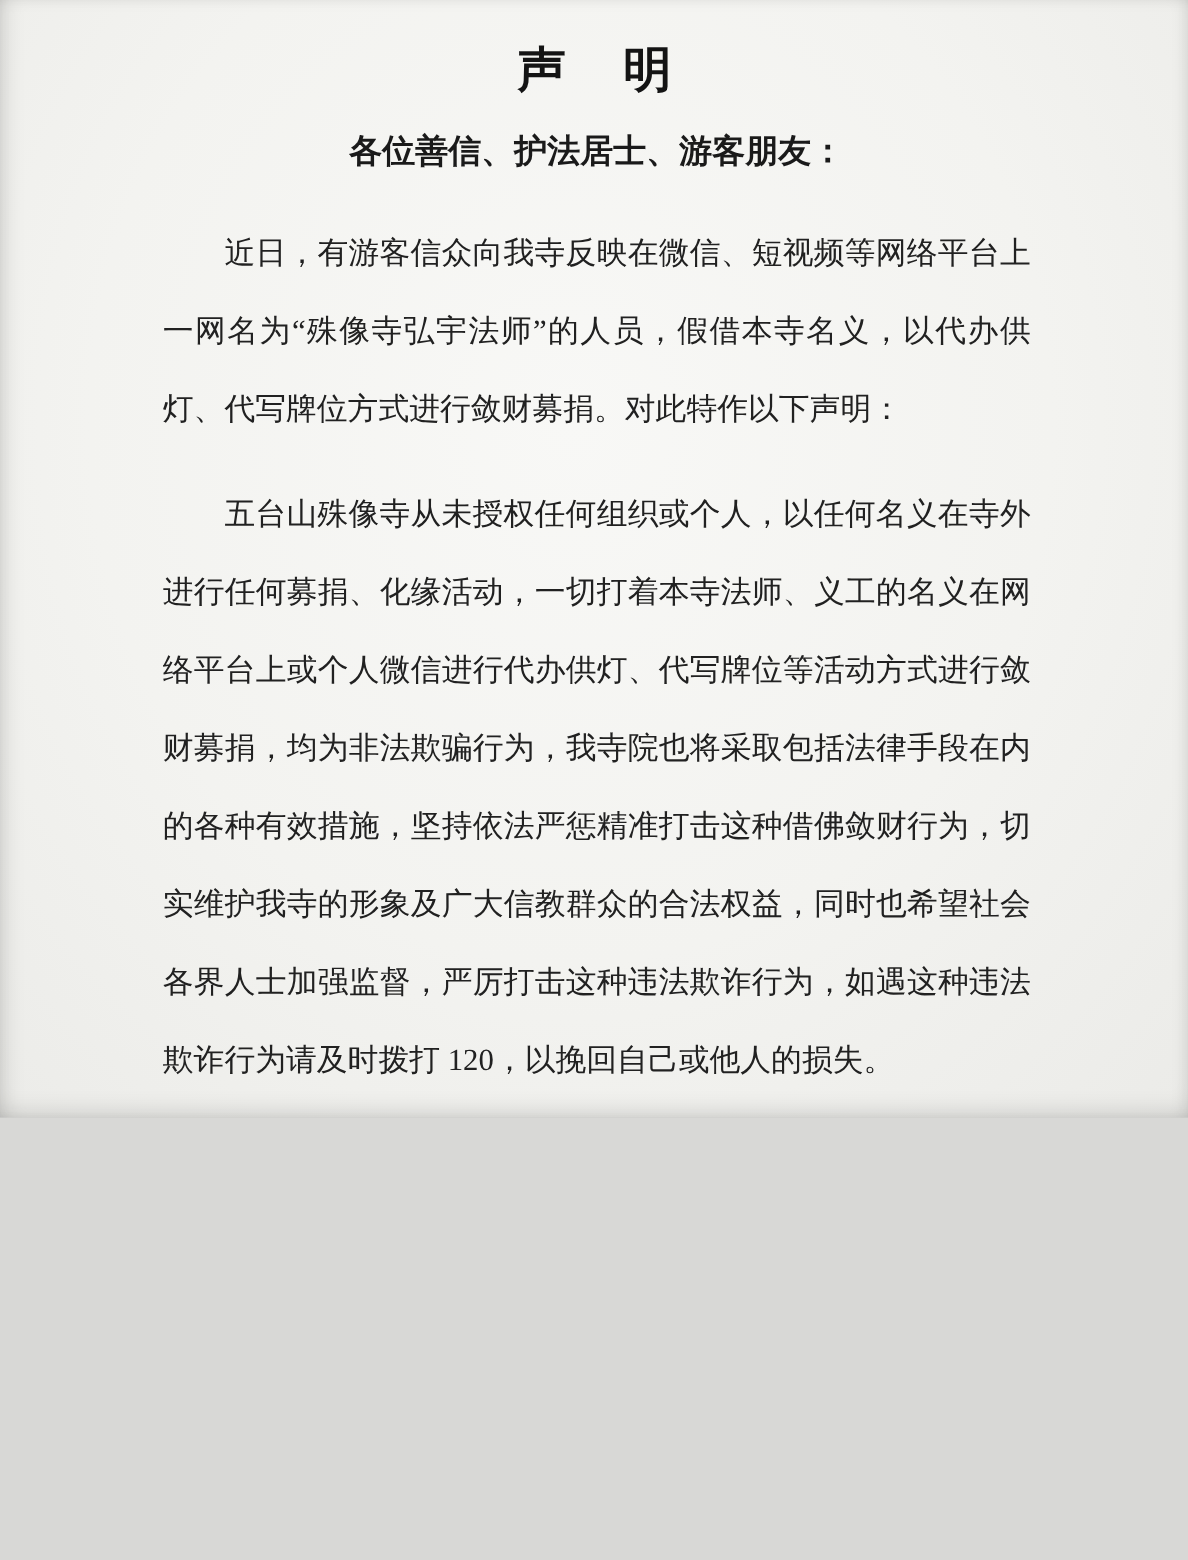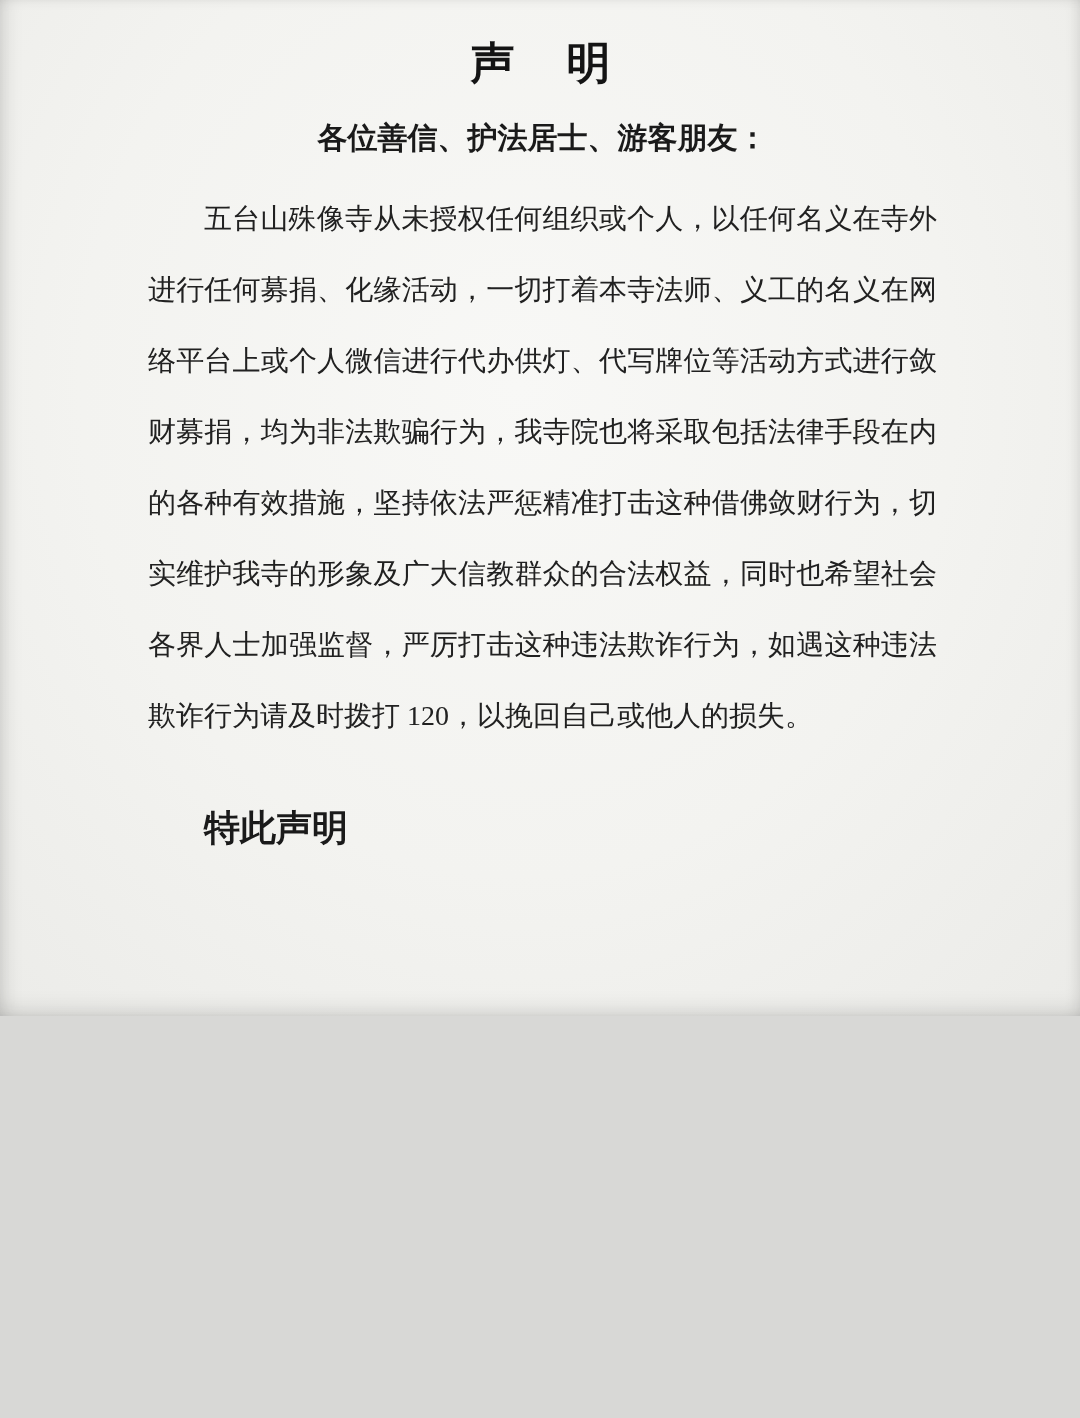--- a/index.html
+++ b/index.html
@@ -78,20 +78,21 @@
 </head>
 <body>
 
 <div class="page">
 
   <div class="content">
     <h1 class="title">声　明</h1>
 
     <div class="salutation">各位善信、护法居士、游客朋友：</div>
 
+    <p class="para first">近日，有游客信众向我寺反映在微信、短视频等网络平台上一网名为“殊像寺弘宇法师”的人员，假借本寺名义，以代办供灯、代写牌位方式进行敛财募捐。对此特作以下声明：</p>
 
     <p class="para second">五台山殊像寺从未授权任何组织或个人，以任何名义在寺外进行任何募捐、化缘活动，一切打着本寺法师、义工的名义在网络平台上或个人微信进行代办供灯、代写牌位等活动方式进行敛财募捐，均为非法欺骗行为，我寺院也将采取包括法律手段在内的各种有效措施，坚持依法严惩精准打击这种借佛敛财行为，切实维护我寺的形象及广大信教群众的合法权益，同时也希望社会各界人士加强监督，严厉打击这种违法欺诈行为，如遇这种违法欺诈行为请及时拨打 120，以挽回自己或他人的损失。</p>
 
     <div class="closing">特此声明</div>
   </div>
 
   <div class="seal">
     <svg viewBox="0 0 212 212" xmlns="http://www.w3.org/2000/svg">
       <defs>
         <path id="arcTop" d="M 40.2 144 A 76 76 0 1 1 171.8 144" fill="none"></path>

